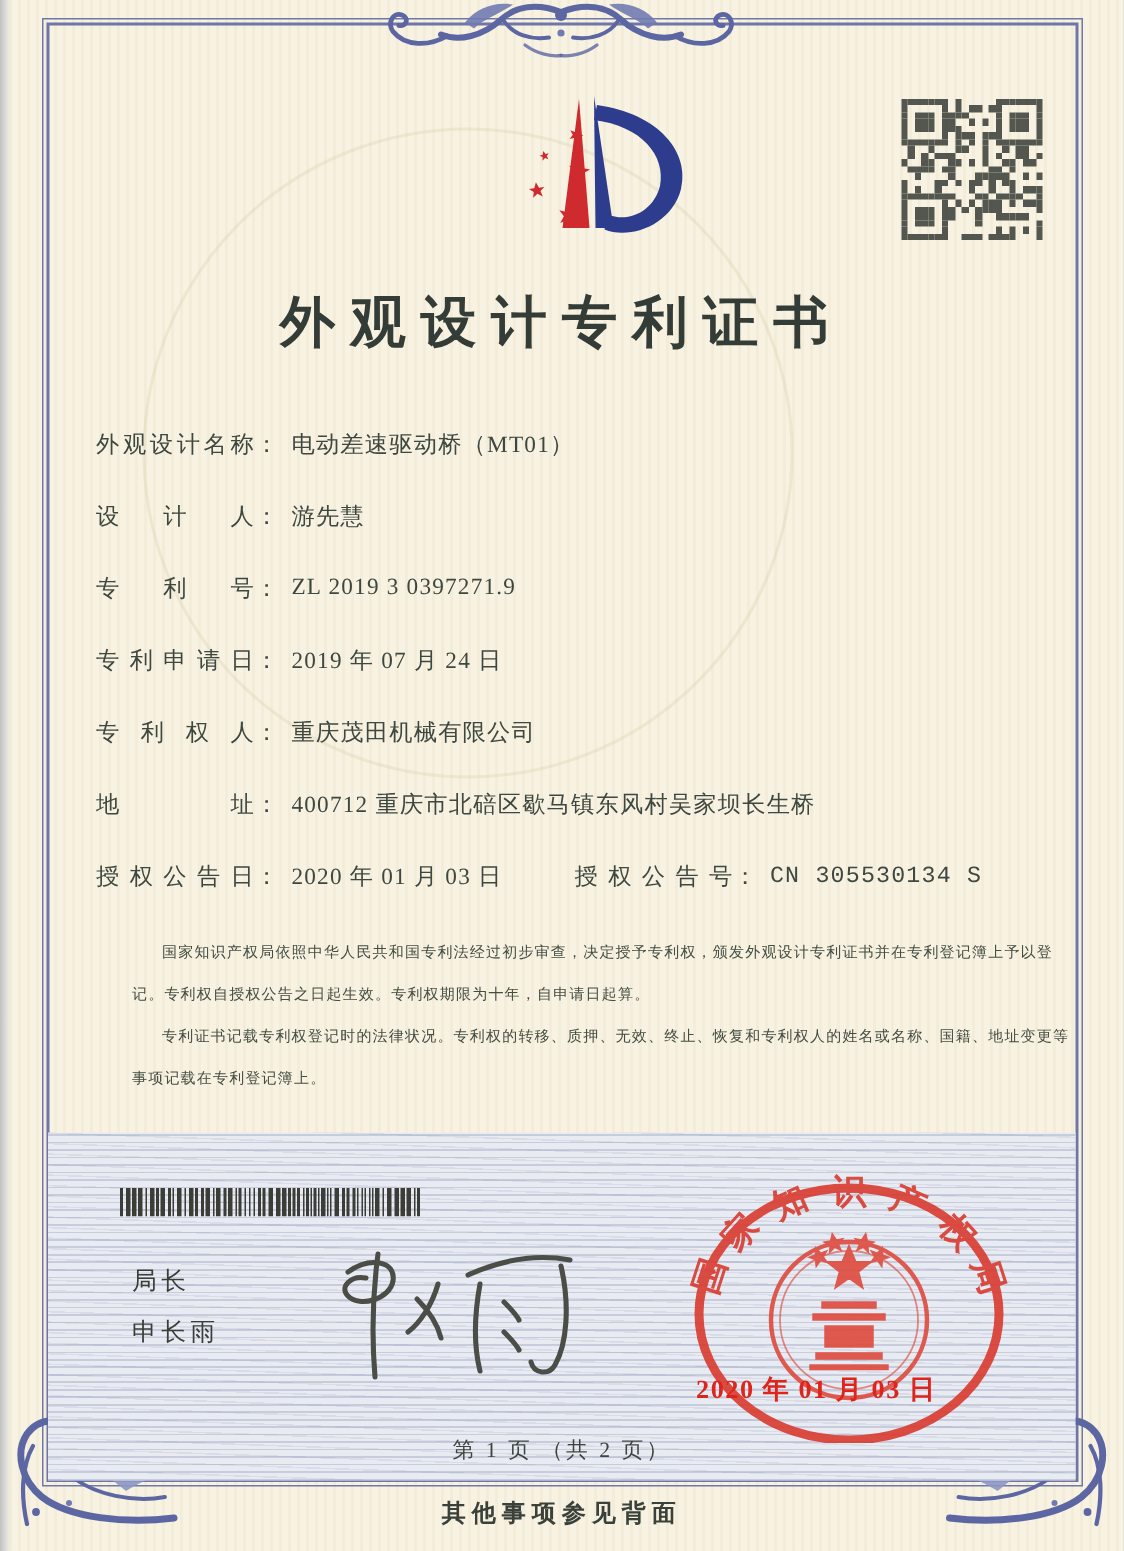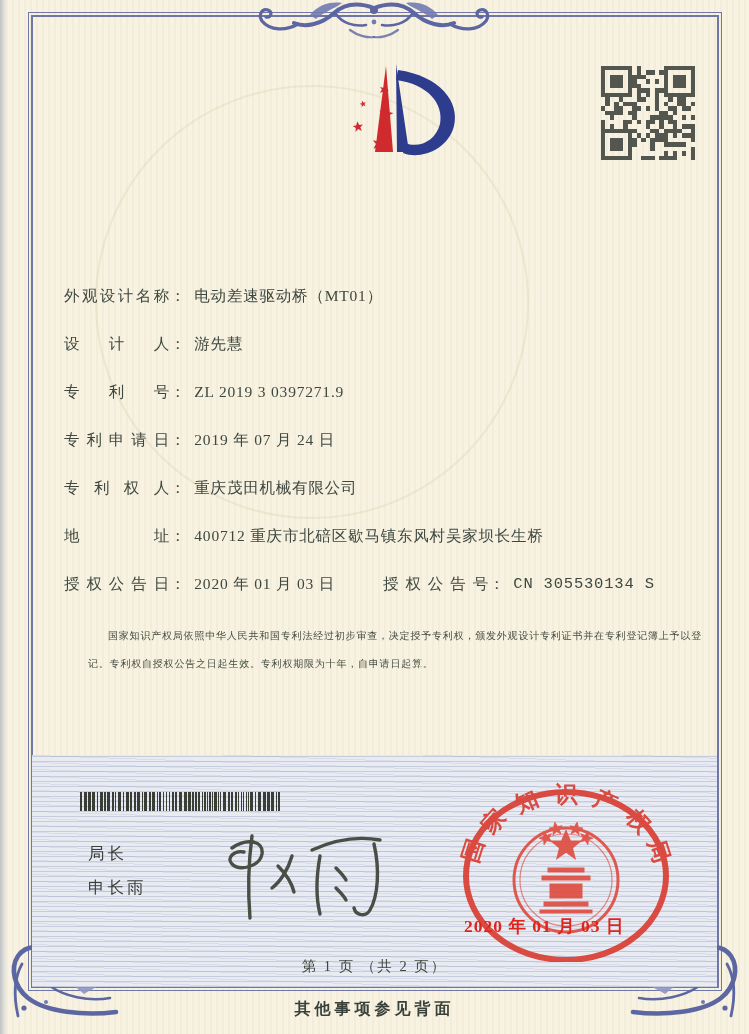--- a/index.html
+++ b/index.html
@@ -561,20 +561,21 @@
       <i class="d"></i>
       <i class="d"></i>
       <i class="d"></i>
       <i class="d"></i>
       <i></i>
       <i></i>
       <i></i>
       <i class="d"></i>
     </div>
 
+  <div class="title">外观设计专利证书</div>
 
   <div class="fields">
     <div class="row">
       <span class="lab">外观设计名称</span>
         <span class="sep">：</span>
         <span class="val">电动差速驱动桥（MT01）</span>
     </div>
     <div class="row">
       <span class="lab">设计人</span>
         <span class="sep">：</span>
@@ -607,20 +608,21 @@
       <span class="grant">
         <span class="lab">授权公告号</span>
           <span class="sep">：</span>
           <span class="val">CN 305530134 S</span>
       </span>
     </div>
   </div>
 
   <div class="paras">
     <p>国家知识产权局依照中华人民共和国专利法经过初步审查，决定授予专利权，颁发外观设计专利证书并在专利登记簿上予以登记。专利权自授权公告之日起生效。专利权期限为十年，自申请日起算。</p>
+    <p>专利证书记载专利权登记时的法律状况。专利权的转移、质押、无效、终止、恢复和专利权人的姓名或名称、国籍、地址变更等事项记载在专利登记簿上。</p>
   </div>
 
   <div class="wave-band"></div>
 
   <div class="barcode">
       <i style="width:2px;margin-right:2px"></i>
       <i style="width:3px;margin-right:1px"></i>
       <i style="width:3px;margin-right:1px"></i>
       <i style="width:3px;margin-right:2px"></i>
       <i style="width:1px;margin-right:2px"></i>

